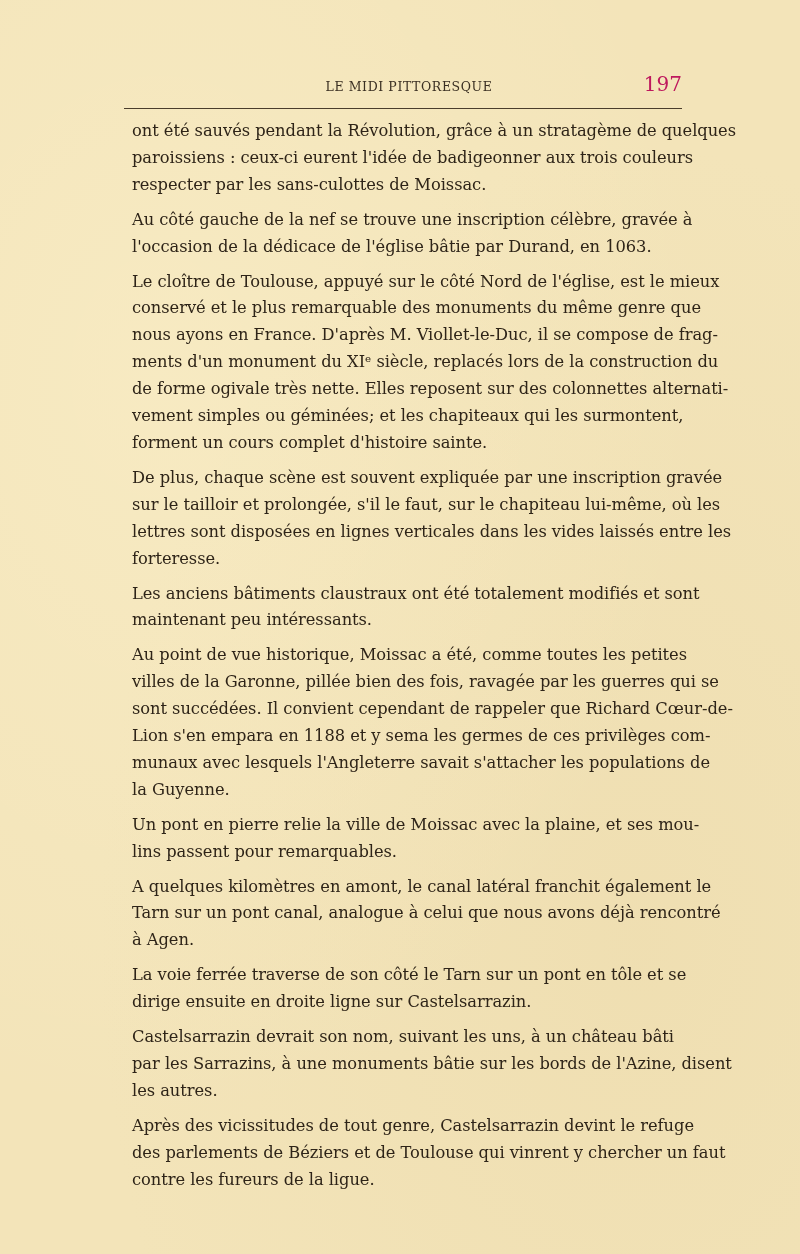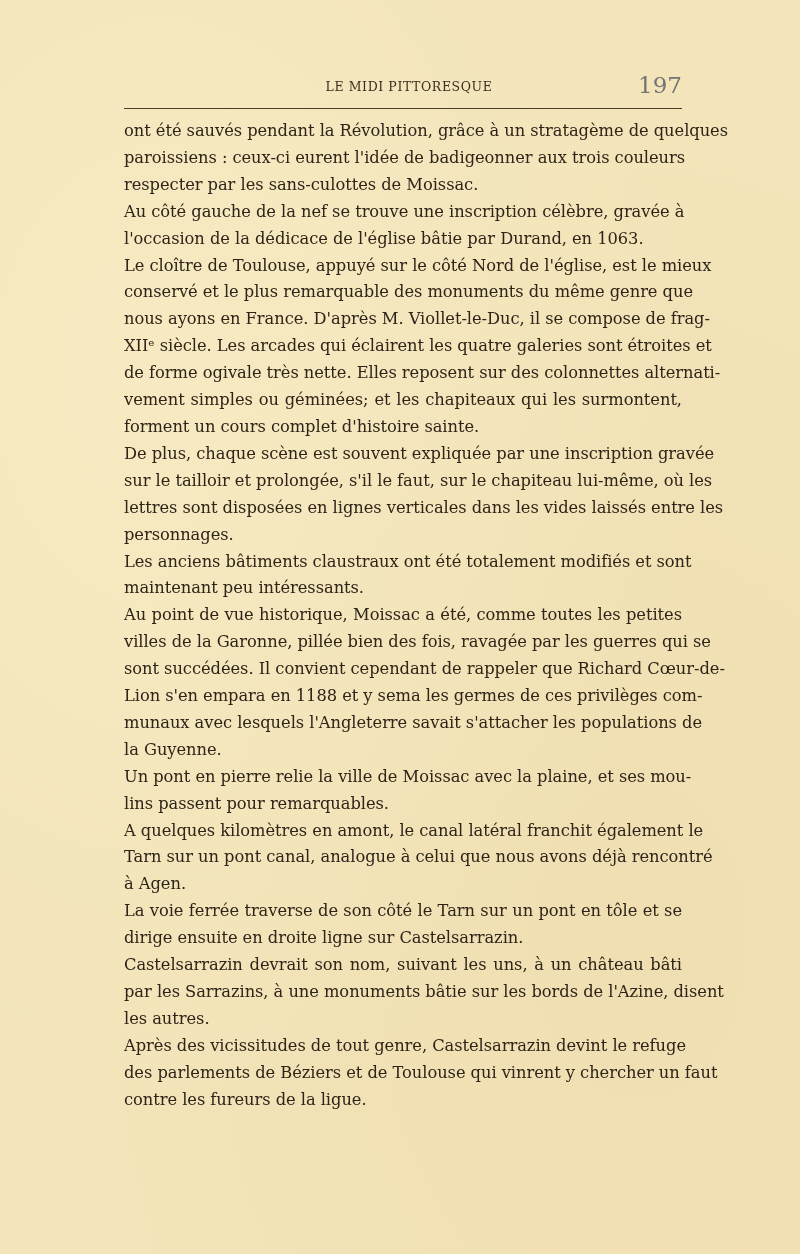--- a/index.html
+++ b/index.html
@@ -35,38 +35,38 @@
       top: 7px;
       text-align: center;
       font-size: 12.5px;
       letter-spacing: 0.6px;
       color: #3a2f22;
     }
     .page-number {
       position: absolute;
       right: 0;
       top: 0;
-      font-size: 23px;
-      color: #737373;
+      font-size: 20px;
+      color: #be185d;
     }
     .head-rule {
       margin-top: 10px;
       height: 0;
       border-top: 1.5px solid #4a3d2c;
       width: 100%;
     }
     .body-text {
       margin-top: 9px;
       font-size: 16.3px;
       line-height: 26.9px;
       text-align: justify;
       letter-spacing: -0.05px;
     }
     .para {
-      margin: 0;
+      margin: 8px;
       text-indent: 0;
     }
     .para .line {
       display: block;
       text-align: justify;
       text-align-last: justify;
       white-space: nowrap;
       overflow: visible;
     }
     .para .line.first { padding-left: 0; }
@@ -93,30 +93,30 @@
         <span class="line last">respecter par les sans-culottes de Moissac.</span>
       </p>
       <p class="para">
         <span class="line first">Au côté gauche de la nef se trouve une inscription célèbre, gravée à</span>
         <span class="line last">l'occasion de la dédicace de l'église bâtie par Durand, en 1063.</span>
       </p>
       <p class="para">
         <span class="line first">Le cloître de Toulouse, appuyé sur le côté Nord de l'église, est le mieux</span>
         <span class="line">conservé et le plus remarquable des monuments du même genre que</span>
         <span class="line">nous ayons en France. D'après M. Viollet-le-Duc, il se compose de frag-</span>
-        <span class="line">XIIᵉ siècle. Les arcades qui éclairent les quatre galeries sont étroites et</span>
+        <span class="line">ments d'un monument du XIᵉ siècle, replacés lors de la construction du</span>
         <span class="line">de forme ogivale très nette. Elles reposent sur des colonnettes alternati-</span>
         <span class="line">vement simples ou géminées; et les chapiteaux qui les surmontent,</span>
         <span class="line last">forment un cours complet d'histoire sainte.</span>
       </p>
       <p class="para">
         <span class="line first">De plus, chaque scène est souvent expliquée par une inscription gravée</span>
         <span class="line">sur le tailloir et prolongée, s'il le faut, sur le chapiteau lui-même, où les</span>
         <span class="line">lettres sont disposées en lignes verticales dans les vides laissés entre les</span>
-        <span class="line last">personnages.</span>
+        <span class="line last">forteresse.</span>
       </p>
       <p class="para">
         <span class="line first">Les anciens bâtiments claustraux ont été totalement modifiés et sont</span>
         <span class="line last">maintenant peu intéressants.</span>
       </p>
       <p class="para">
         <span class="line first">Au point de vue historique, Moissac a été, comme toutes les petites</span>
         <span class="line">villes de la Garonne, pillée bien des fois, ravagée par les guerres qui se</span>
         <span class="line">sont succédées. Il convient cependant de rappeler que Richard Cœur-de-</span>
         <span class="line">Lion s'en empara en 1188 et y sema les germes de ces privilèges com-</span>

